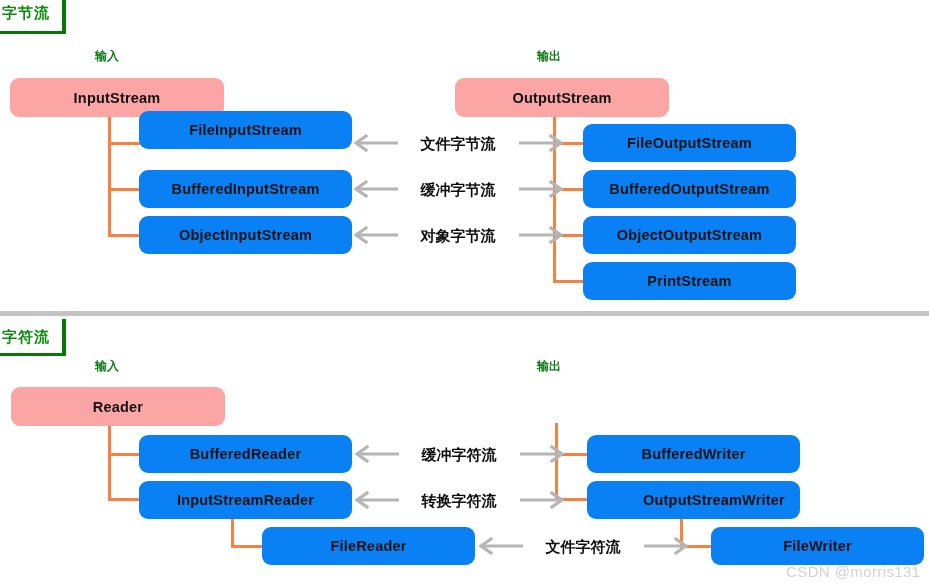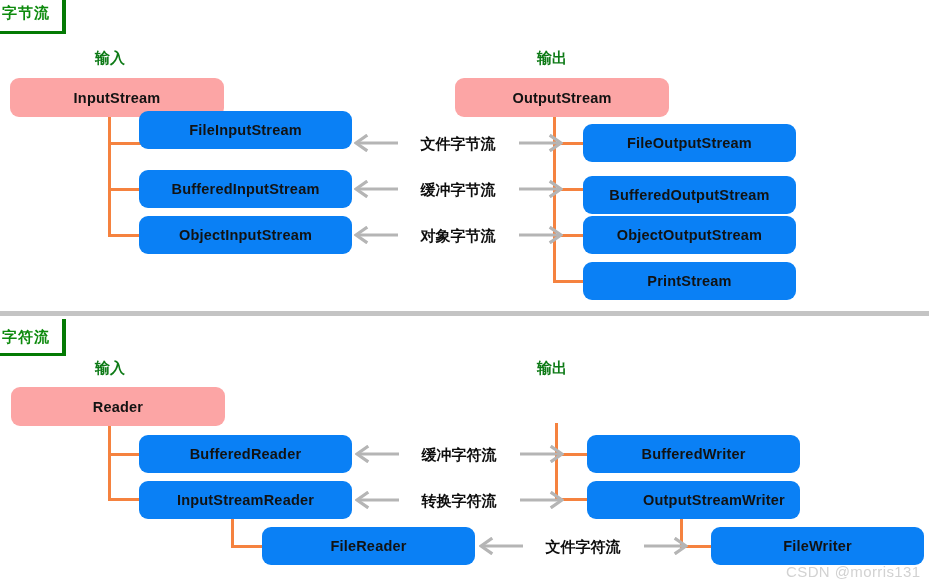--- a/index.html
+++ b/index.html
@@ -27,21 +27,21 @@
     padding-left:8px;
     letter-spacing:1px;
     white-space:nowrap;
   }
 
   
   .caption{
     position:absolute;
     color:#0d7a16;
     font-weight:bold;
-    font-size:15px;
+    font-size:12px;
     line-height:1;
     white-space:nowrap;
   }
 
   
   .node{
     position:absolute;
     box-sizing:border-box;
     border-radius:9px;
     display:flex;
@@ -134,21 +134,21 @@
   <div class="node blue" style="left:139px;top:170px;width:213px;height:38px;">
     <span>BufferedInputStream</span>
   </div>
   <div class="node blue" style="left:139px;top:216px;width:213px;height:38px;">
     <span>ObjectInputStream</span>
   </div>
 
   <div class="node blue" style="left:583px;top:124px;width:213px;height:38px;">
     <span>FileOutputStream</span>
   </div>
-  <div class="node blue" style="left:583px;top:170px;width:213px;height:38px;margin-top:6px;">
+  <div class="node blue" style="left:583px;top:170px;width:213px;height:38px;">
     <span>BufferedOutputStream</span>
   </div>
   <div class="node blue" style="left:583px;top:216px;width:213px;height:38px;">
     <span>ObjectOutputStream</span>
   </div>
   <div class="node blue" style="left:583px;top:262px;width:213px;height:38px;">
     <span>PrintStream</span>
   </div>
 
   <div class="arrow-row" style="left:362px;top:130px;width:192px;height:26px;">

